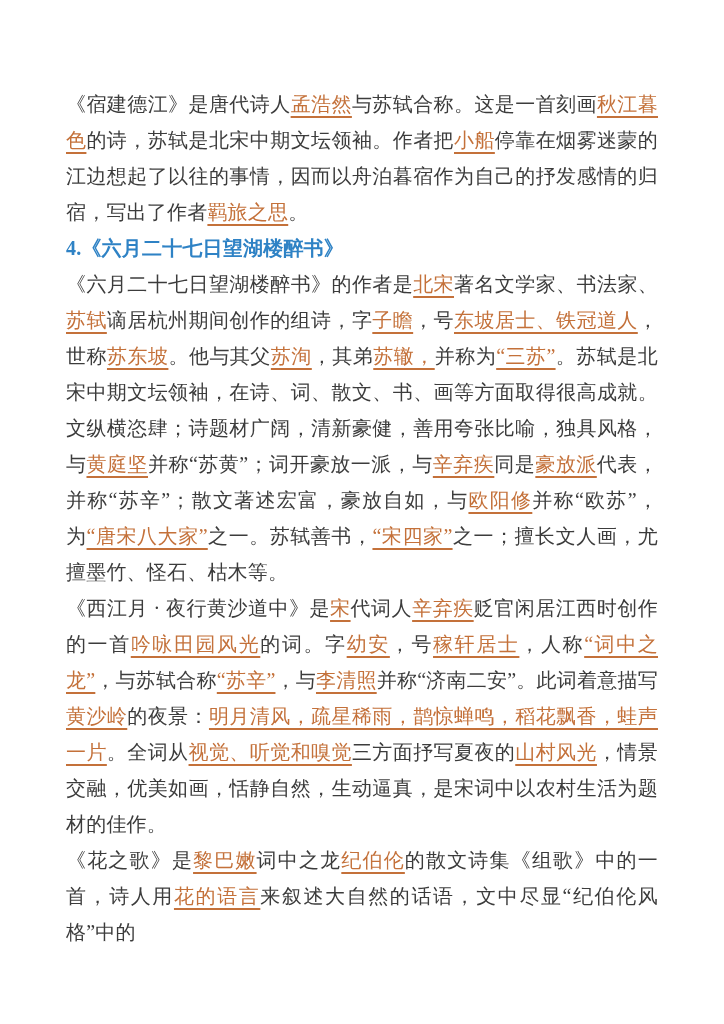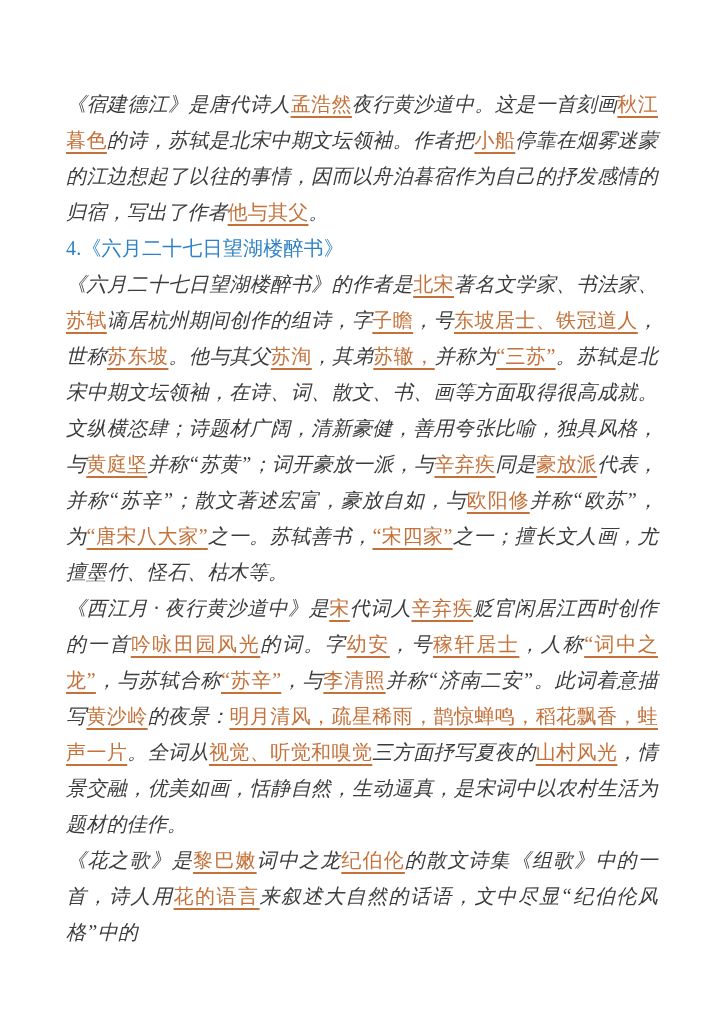--- a/index.html
+++ b/index.html
@@ -27,37 +27,37 @@
     text-align: justify;
     letter-spacing: 0.2px;
   }
   .para {
     margin: 0;
   }
   .heading {
     margin: 0;
     color: var(--heading, #2e82c5);
     text-align: left;
+    font-weight: bold;
   }
   .hl {
     color: var(--highlight, #c4713a);
     text-decoration: underline;
     text-decoration-color: var(--highlight, #c4713a);
     text-decoration-thickness: 1.5px;
     text-underline-offset: 5px;
   }
   .txt {
     color: inherit;
-    font-style: italic;
   }
 </style>
 </head>
 <body>
 
 <div class="page">
   <div class="doc" id="doc">
-      <div class="para"><span class="txt">《宿建德江》是唐代诗人</span><span class="hl">孟浩然</span><span class="txt">夜行黄沙道中。这是一首刻画</span><span class="hl">秋江暮色</span><span class="txt">的诗，苏轼是北宋中期文坛领袖。作者把</span><span class="hl">小船</span><span class="txt">停靠在烟雾迷蒙的江边想起了以往的事情，因而以舟泊暮宿作为自己的抒发感情的归宿，写出了作者</span><span class="hl">他与其父</span><span class="txt">。</span></div>
+      <div class="para"><span class="txt">《宿建德江》是唐代诗人</span><span class="hl">孟浩然</span><span class="txt">与苏轼合称。这是一首刻画</span><span class="hl">秋江暮色</span><span class="txt">的诗，苏轼是北宋中期文坛领袖。作者把</span><span class="hl">小船</span><span class="txt">停靠在烟雾迷蒙的江边想起了以往的事情，因而以舟泊暮宿作为自己的抒发感情的归宿，写出了作者</span><span class="hl">羁旅之思</span><span class="txt">。</span></div>
       <div class="heading">4.《六月二十七日望湖楼醉书》</div>
       <div class="para"><span class="txt">《六月二十七日望湖楼醉书》的作者是</span><span class="hl">北宋</span><span class="txt">著名文学家、书法家、</span><span class="hl">苏轼</span><span class="txt">谪居杭州期间创作的组诗，字</span><span class="hl">子瞻</span><span class="txt">，号</span><span class="hl">东坡居士、铁冠道人</span><span class="txt">，世称</span><span class="hl">苏东坡</span><span class="txt">。他与其父</span><span class="hl">苏洵</span><span class="txt">，其弟</span><span class="hl">苏辙，</span><span class="txt">并称为</span><span class="hl">“三苏”</span><span class="txt">。苏轼是北宋中期文坛领袖，在诗、词、散文、书、画等方面取得很高成就。文纵横恣肆；诗题材广阔，清新豪健，善用夸张比喻，独具风格，与</span><span class="hl">黄庭坚</span><span class="txt">并称“苏黄”；词开豪放一派，与</span><span class="hl">辛弃疾</span><span class="txt">同是</span><span class="hl">豪放派</span><span class="txt">代表，并称“苏辛”；散文著述宏富，豪放自如，与</span><span class="hl">欧阳修</span><span class="txt">并称“欧苏”，为</span><span class="hl">“唐宋八大家”</span><span class="txt">之一。苏轼善书，</span><span class="hl">“宋四家”</span><span class="txt">之一；擅长文人画，尤擅墨竹、怪石、枯木等。</span></div>
       <div class="para"><span class="txt">《西江月 · 夜行黄沙道中》是</span><span class="hl">宋</span><span class="txt">代词人</span><span class="hl">辛弃疾</span><span class="txt">贬官闲居江西时创作的一首</span><span class="hl">吟咏田园风光</span><span class="txt">的词。字</span><span class="hl">幼安</span><span class="txt">，号</span><span class="hl">稼轩居士</span><span class="txt">，人称</span><span class="hl">“词中之龙”</span><span class="txt">，与苏轼合称</span><span class="hl">“苏辛”</span><span class="txt">，与</span><span class="hl">李清照</span><span class="txt">并称“济南二安”。此词着意描写</span><span class="hl">黄沙岭</span><span class="txt">的夜景：</span><span class="hl">明月清风，疏星稀雨，鹊惊蝉鸣，稻花飘香，蛙声一片</span><span class="txt">。全词从</span><span class="hl">视觉、听觉和嗅觉</span><span class="txt">三方面抒写夏夜的</span><span class="hl">山村风光</span><span class="txt">，情景交融，优美如画，恬静自然，生动逼真，是宋词中以农村生活为题材的佳作。</span></div>
       <div class="para"><span class="txt">《花之歌》是</span><span class="hl">黎巴嫩</span><span class="txt">词中之龙</span><span class="hl">纪伯伦</span><span class="txt">的散文诗集《组歌》中的一首，诗人用</span><span class="hl">花的语言</span><span class="txt">来叙述大自然的话语，文中尽显“纪伯伦风格”中的</span></div>
     </div>
 </div>
 
 </body></html>

